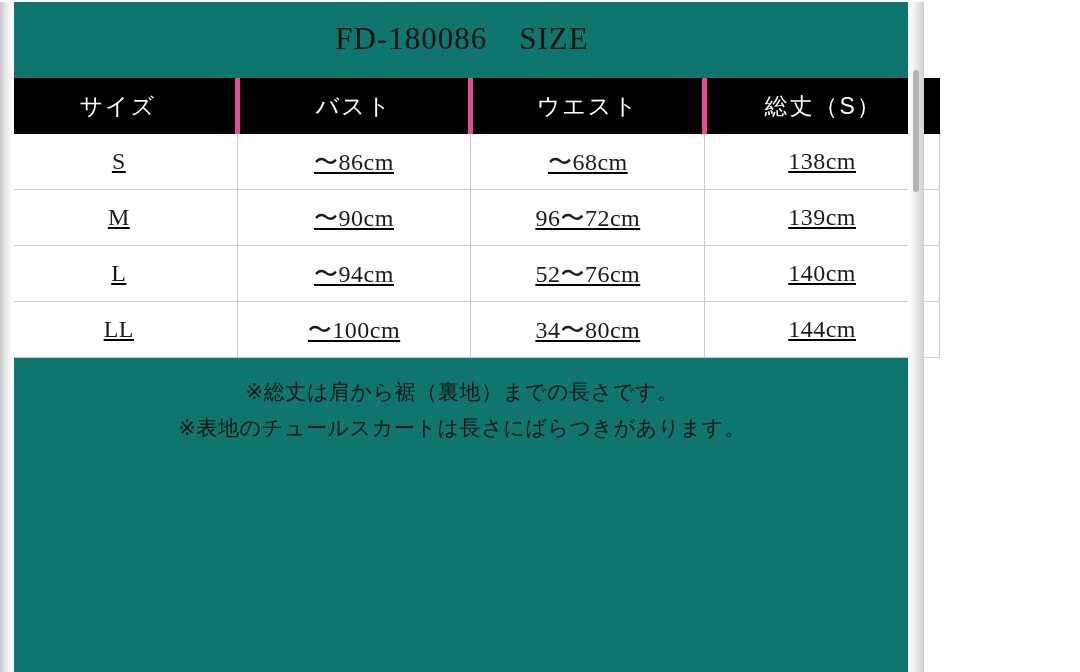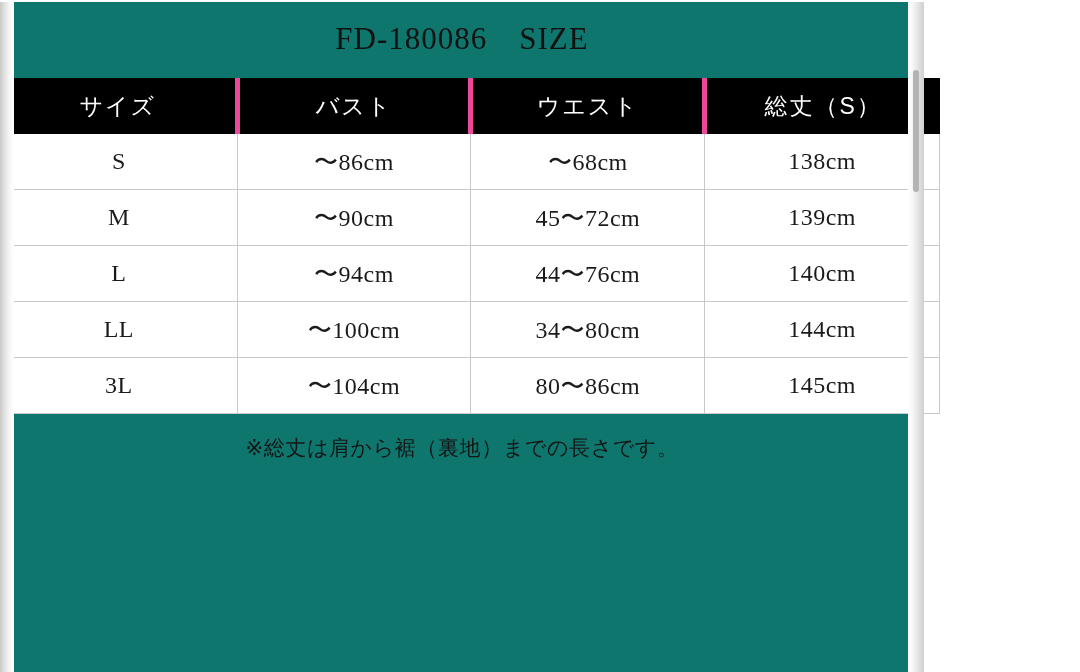--- a/index.html
+++ b/index.html
@@ -61,20 +61,21 @@
     font-size: 31px;
     letter-spacing: 1px;
     color: #111111;
     padding-top: 16px;
     font-family: "Liberation Serif", "DejaVu Serif", serif;
     font-weight: 400;
   }
   .table-wrap {
     margin: 18px auto 0 auto;
     width: 940px;
+    text-decoration: underline;
   }
   table.size-table {
     border-collapse: collapse;
     width: 100%;
     table-layout: fixed;
   }
   table.size-table thead th {
     background: #000000;
     color: #ffffff;
     font-size: 23px;
@@ -146,46 +147,41 @@
       <tbody>
         <tr>
           <td>S</td>
           <td>〜86cm</td>
           <td>〜68cm</td>
           <td>138cm</td>
         </tr>
         <tr>
           <td>M</td>
           <td>〜90cm</td>
-          <td>45〜72cm</td>
+          <td>96〜72cm</td>
           <td>139cm</td>
         </tr>
         <tr>
           <td>L</td>
           <td>〜94cm</td>
-          <td>44〜76cm</td>
+          <td>52〜76cm</td>
           <td>140cm</td>
         </tr>
         <tr>
           <td>LL</td>
           <td>〜100cm</td>
           <td>34〜80cm</td>
           <td>144cm</td>
         </tr>
-        <tr>
-          <td>3L</td>
-          <td>〜104cm</td>
-          <td>80〜86cm</td>
-          <td>145cm</td>
-        </tr>
       </tbody>
     </table>
   </div>
 
   <div class="notes">
     <div class="note-line">※総丈は肩から裾（裏地）までの長さです。</div>
+    <div class="note-line">※表地のチュールスカートは長さにばらつきがあります。</div>
   </div>
 
   <div class="scrollbar-track">
     <div class="scrollbar-thumb"></div>
   </div>
 
 </div>
 
 </body></html>

